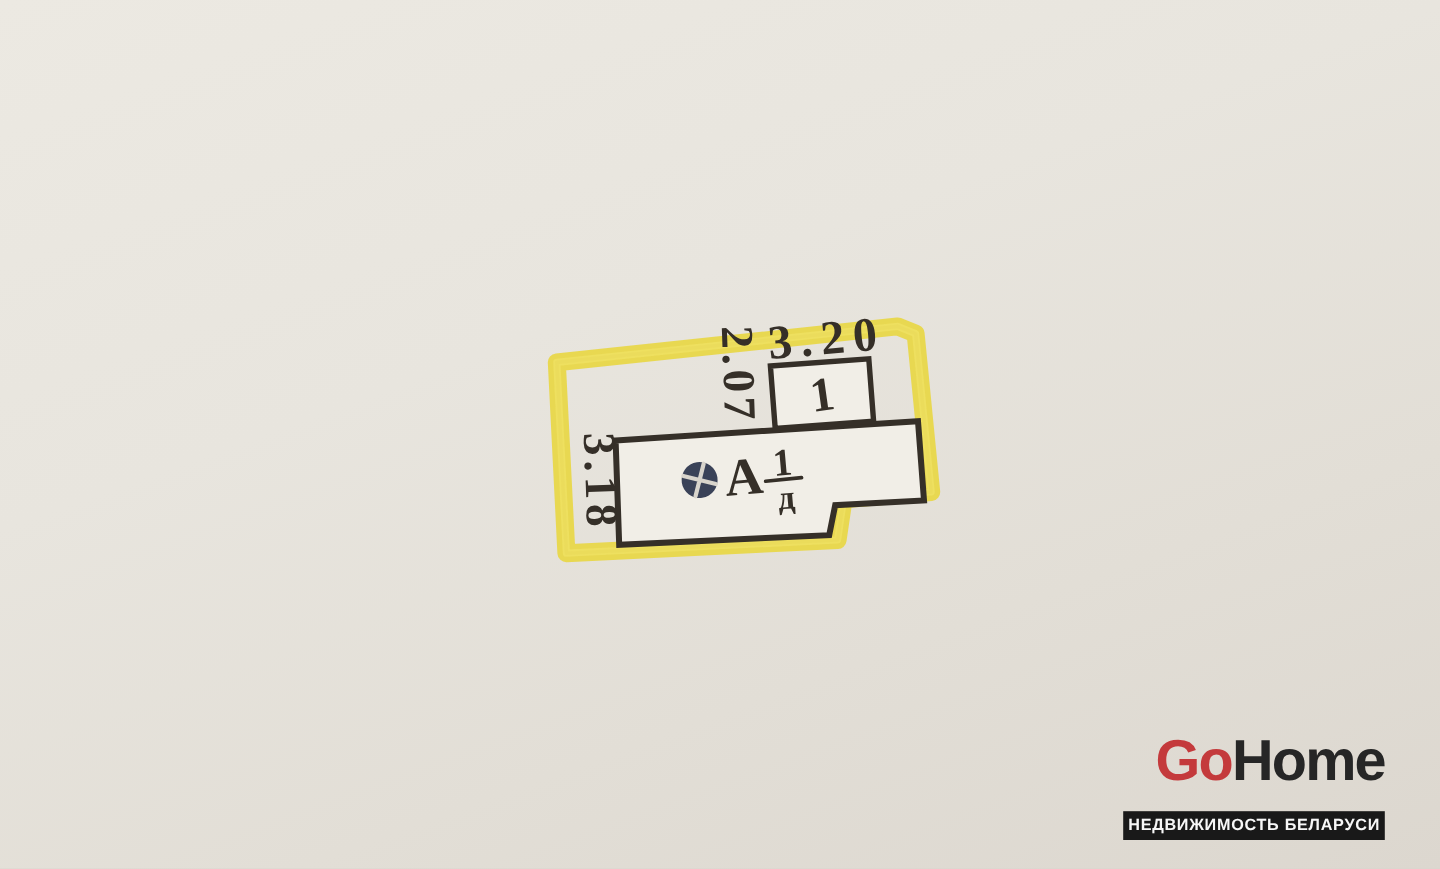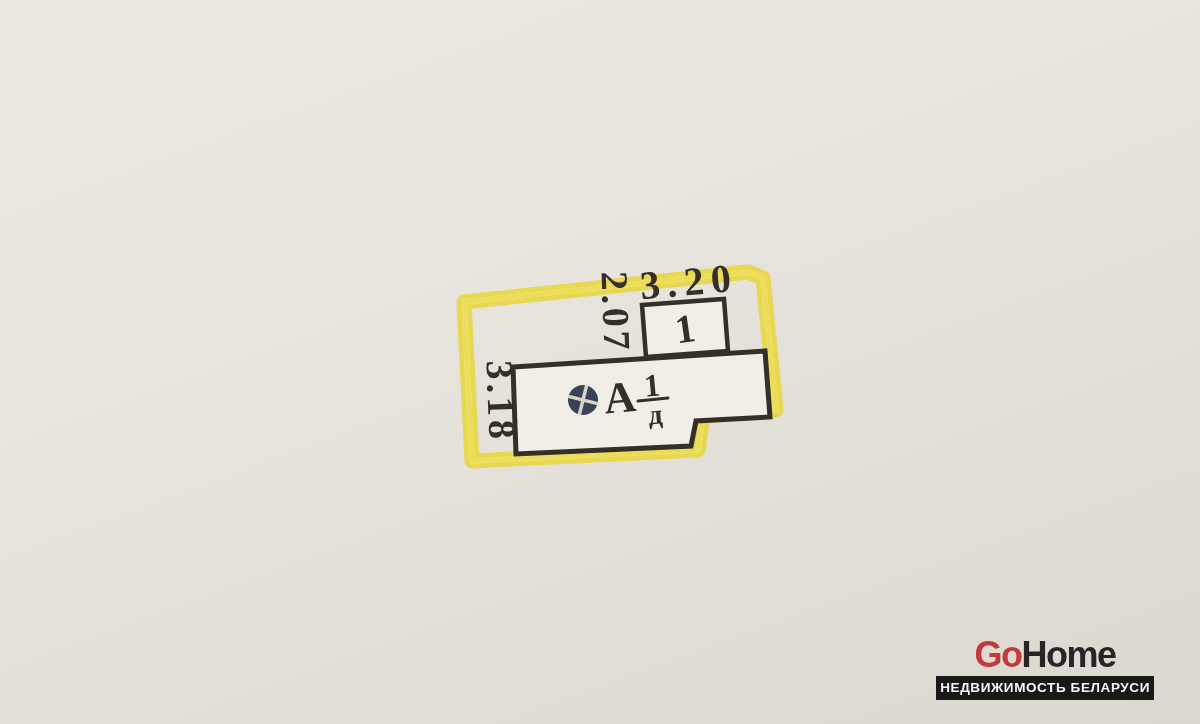--- a/index.html
+++ b/index.html
@@ -33,31 +33,31 @@
     position: absolute;
     right: 46px;
     bottom: 24px;
     display: flex;
     flex-direction: column;
     align-items: stretch;
   }
   .brand {
     font-family: "Liberation Sans", sans-serif;
     font-weight: 700;
-    font-size: 36px;
+    font-size: 48px;
     letter-spacing: -1.5px;
     line-height: 0.9;
     white-space: nowrap;
-    text-align: center;
+    text-align: right;
     margin-top: 29px;
   }
   .brand-go   { color: #c43a3c; }
   .brand-home { color: #262626; }
   .banner {
-    margin-top: 5px;
+    margin-top: 20px;
     background: #191919;
     color: #f7f7f7;
     font-family: "Liberation Sans", sans-serif;
     font-weight: 700;
     font-size: 13.5px;
     letter-spacing: 0.6px;
     text-align: center;
     padding: 4px 4px 5px 4px;
     white-space: nowrap;
   }

